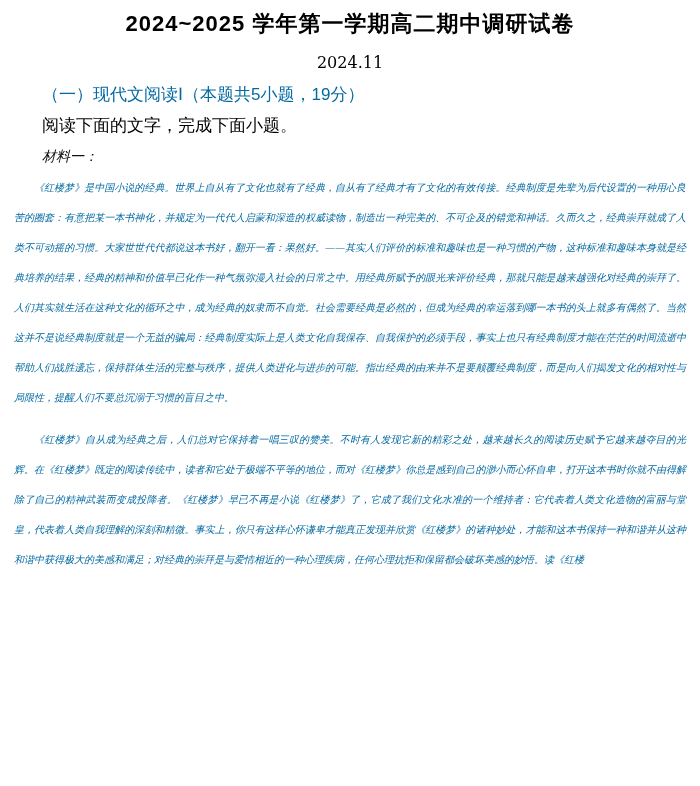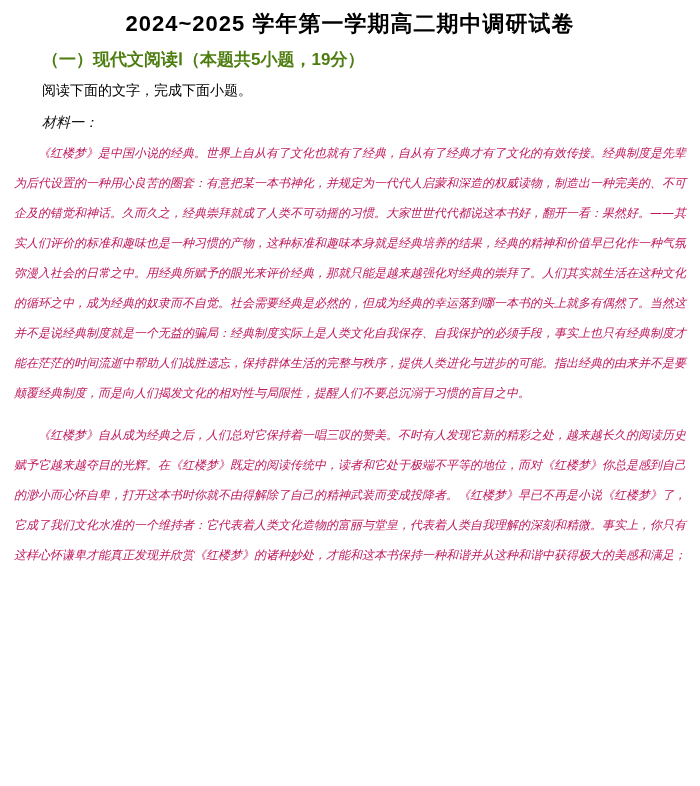--- a/index.html
+++ b/index.html
@@ -43,67 +43,68 @@
     margin: 14px 0 0 14px;
     font-family: "Liberation Sans", sans-serif;
     font-weight: bold;
     font-size: 17px;
     line-height: 21px;
     color: #000000;
   }
   .subsection-heading {
     margin: 12px 0 0 42px;
     font-family: "Liberation Sans", sans-serif;
-    font-weight: bold;
+    font-weight: normal;
     font-size: 17px;
     line-height: 21px;
-    color: #4d7c0f;
+    color: #0369a1;
   }
   .instruction {
     margin: 11px 0 13px 42px;
     font-family: "Liberation Sans", sans-serif;
-    font-size: 14px;
+    font-size: 17px;
     line-height: 19px;
     color: #000000;
   }
   .material-label {
     margin: 13px 0 0 42px;
-    font-family: Liberation Sans, sans-serif;
+    font-family: Liberation Mono, monospace;
     font-style: italic;
     font-size: 14px;
     line-height: 18px;
     color: #111111;
   }
   .passage {
     margin: 7px 14px 0 14px;
     font-family: "DejaVu Serif", serif;
     font-style: italic;
-    font-size: 12px;
+    font-size: 10px;
     line-height: 30px;
     text-align: justify;
     text-indent: 2em;
-    color: #be185d;
+    color: #0369a1;
   }
   .passage.second { margin-top: 12px; }
   .text-cursor {
     position: absolute;
     left: 667px;
     top: 648px;
     width: 3px;
     height: 22px;
     background: #000000;
   }
 </style>
 </head>
 <body>
 
 <div class="page">
 
   <div class="doc-header">
     <h1 class="exam-title">2024~2025 学年第一学期高二期中调研试卷</h1>
+    <div class="exam-date">2024.11</div>
   </div>
 
 
   <div class="subsection-heading">（一）现代文阅读Ⅰ（本题共5小题，19分）</div>
 
   <div class="instruction">阅读下面的文字，完成下面小题。</div>
 
   <div class="material-label">材料一：</div>
 
   <p class="passage">《红楼梦》是中国小说的经典。世界上自从有了文化也就有了经典，自从有了经典才有了文化的有效传接。经典制度是先辈为后代设置的一种用心良苦的圈套：有意把某一本书神化，并规定为一代代人启蒙和深造的权威读物，制造出一种完美的、不可企及的错觉和神话。久而久之，经典崇拜就成了人类不可动摇的习惯。大家世世代代都说这本书好，翻开一看：果然好。——其实人们评价的标准和趣味也是一种习惯的产物，这种标准和趣味本身就是经典培养的结果，经典的精神和价值早已化作一种气氛弥漫入社会的日常之中。用经典所赋予的眼光来评价经典，那就只能是越来越强化对经典的崇拜了。人们其实就生活在这种文化的循环之中，成为经典的奴隶而不自觉。社会需要经典是必然的，但成为经典的幸运落到哪一本书的头上就多有偶然了。当然这并不是说经典制度就是一个无益的骗局：经典制度实际上是人类文化自我保存、自我保护的必须手段，事实上也只有经典制度才能在茫茫的时间流逝中帮助人们战胜遗忘，保持群体生活的完整与秩序，提供人类进化与进步的可能。指出经典的由来并不是要颠覆经典制度，而是向人们揭发文化的相对性与局限性，提醒人们不要总沉溺于习惯的盲目之中。</p>

